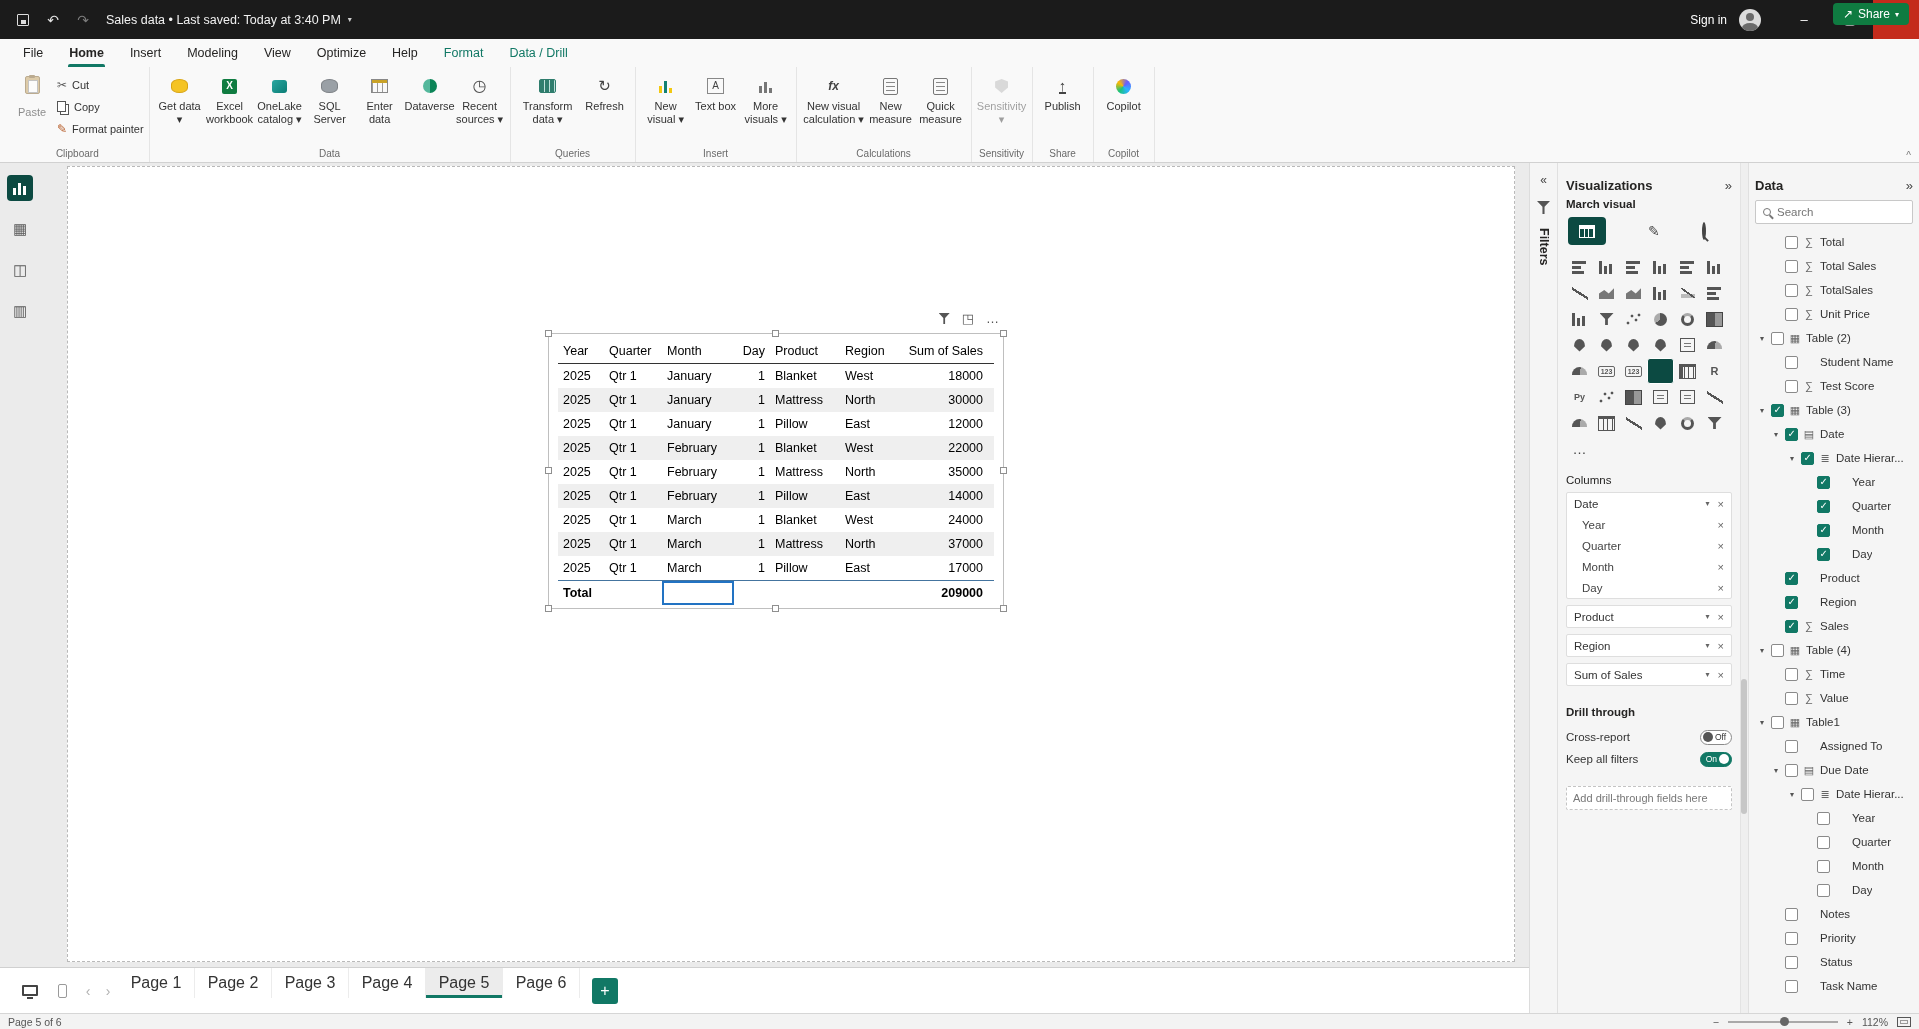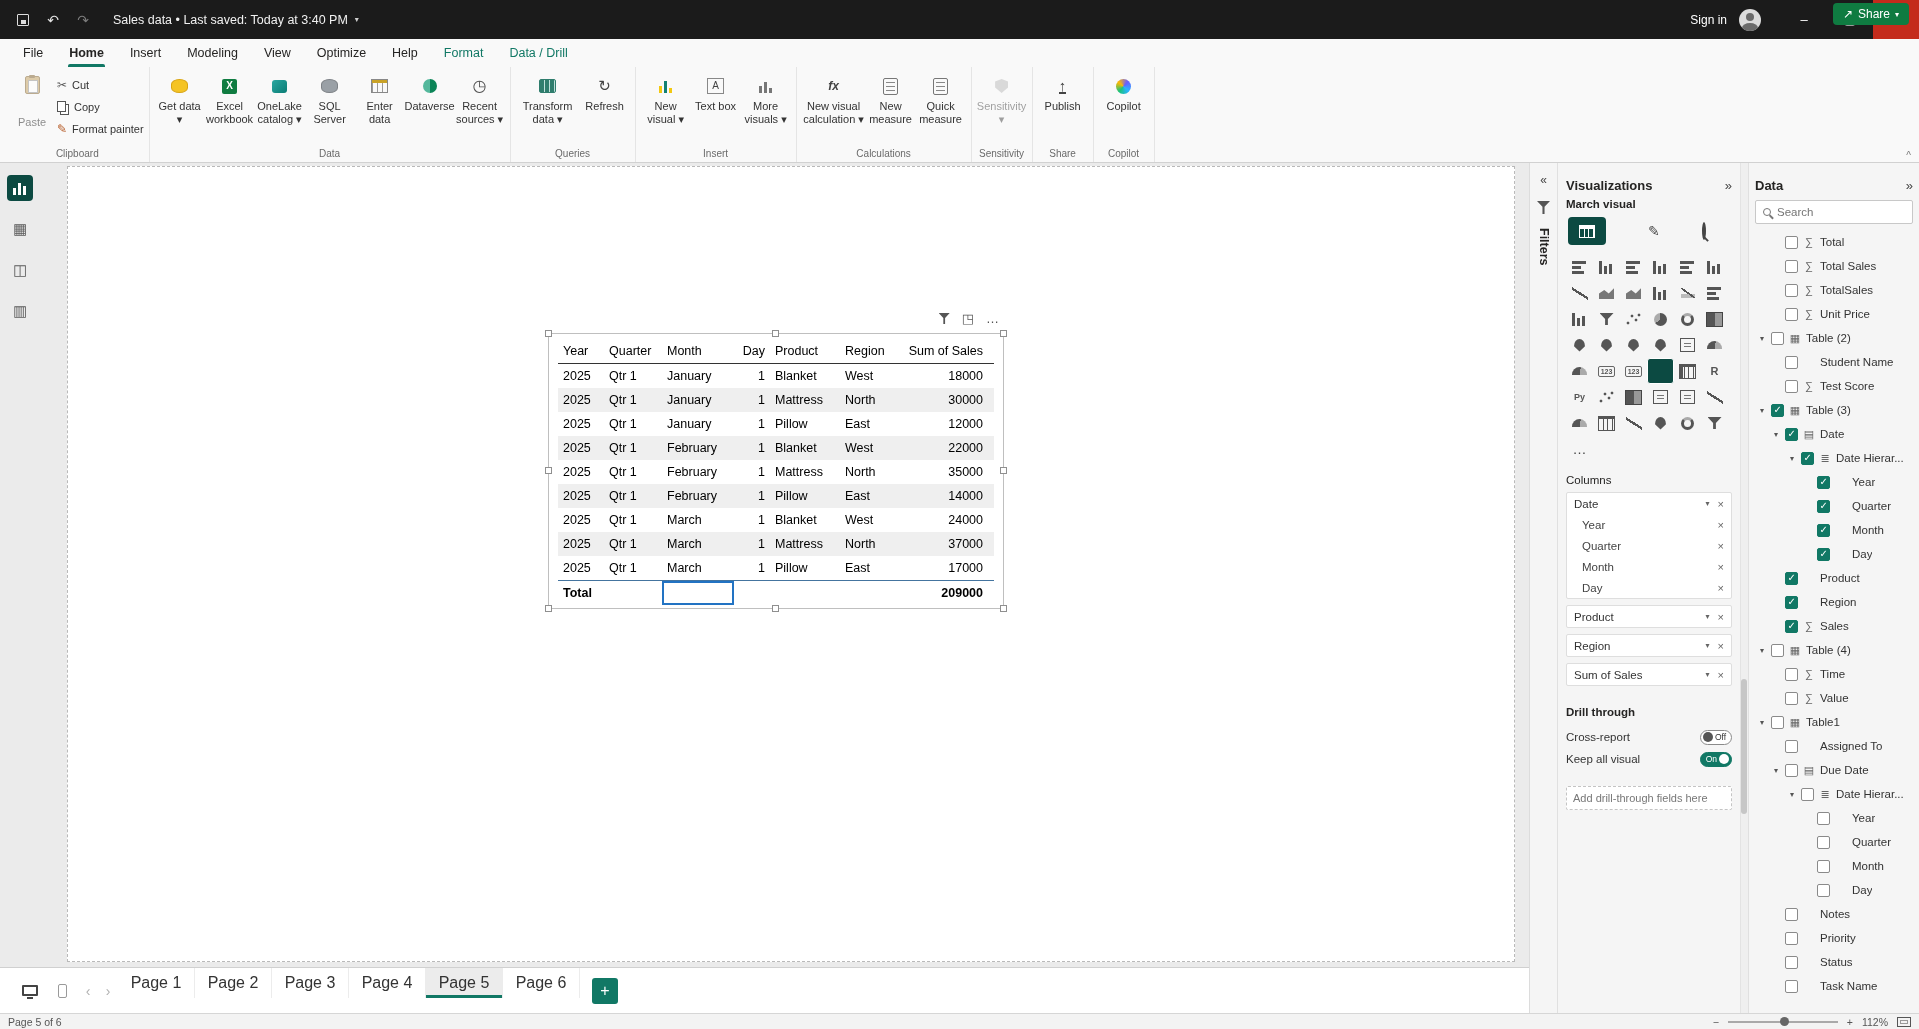--- a/index.html
+++ b/index.html
@@ -5,21 +5,21 @@
 *{box-sizing:border-box;margin:0;padding:0}
 html,body{width:1919px;height:1029px;overflow:hidden}
 body{font-family:"Liberation Sans",sans-serif;font-size:12px;color:#252423;background:#ebebeb;position:relative}
 
 
 .titlebar{position:absolute;left:0;top:0;width:100%;height:39px;background:#1b1b1b;color:#fff;display:flex;align-items:center;padding-left:8px}
 .tb-ic{width:30px;height:39px;display:flex;align-items:center;justify-content:center;font-size:14px;color:#e4e4e4}
 .tb-ic.dim{color:#7c7c7c}
 .saveic{width:12px;height:12px;border:1.5px solid #ddd;border-radius:1px;position:relative}
 .saveic::after{content:"";position:absolute;left:2.5px;bottom:.5px;width:5px;height:4.5px;background:#ddd}
-.tb-title{margin-left:15px;font-size:12.5px;display:flex;align-items:center;gap:7px;color:#f1f1f1}
+.tb-title{margin-left:8px;font-size:12.5px;display:flex;align-items:center;gap:7px;color:#f1f1f1}
 .tb-caret{font-size:8px;color:#cfcfcf}
 .tb-spacer{flex:1}
 .signin{font-size:12px;margin-right:12px}
 .avatar{width:22px;height:22px;border-radius:50%;background:#dcdcdc;position:relative;overflow:hidden;margin-right:20px}
 .avatar::before{content:"";position:absolute;left:7px;top:4px;width:8px;height:8px;border-radius:50%;background:#6b6b6b}
 .avatar::after{content:"";position:absolute;left:3px;top:14px;width:16px;height:10px;border-radius:50% 50% 0 0;background:#6b6b6b}
 .winbtn{width:46px;height:39px;display:flex;align-items:center;justify-content:center;font-size:13px;color:#fff}
 .winbtn.close{background:#c42b1c}
 
 
@@ -54,21 +54,21 @@
 .i-morevisuals::after{content:"";width:15px;height:13px;background-image:linear-gradient(#777,#777),linear-gradient(#777,#777),linear-gradient(#777,#777);background-size:3px 7px,3px 11px,3px 5px;background-position:1px 100%,6px 100%,11px 100%;background-repeat:no-repeat}
 .i-newcalc::after{content:"fx";font-style:italic;font-weight:700;font-size:12px;color:#444}
 .i-measure::after,.i-quickmeasure::after{content:"";width:13px;height:15px;border:1px solid #777;border-radius:2px;background:repeating-linear-gradient(transparent 0 3px,#888 3px 4px) center/9px 100% no-repeat}
 .i-sensitivity::after{content:"";width:13px;height:14px;background:#b3b3b3;clip-path:polygon(50% 0,100% 18%,100% 60%,50% 100%,0 60%,0 18%)}
 .i-publish::after{content:"↑";font-size:15px;color:#444;border-bottom:2px solid #444;line-height:13px}
 .i-copilot::after{content:"";width:15px;height:15px;border-radius:50%;background:conic-gradient(from 40deg,#6a5cff,#2bb3ff,#19c37d,#ffb900,#6a5cff)}
 .pasteic{position:relative;width:15px;height:18px;background:#c7a668;border:1px solid #8a6d3b;border-radius:2px}
 .pasteic::before{content:"";position:absolute;left:3.5px;top:-2px;width:6px;height:3px;background:#8a6d3b;border-radius:1px}
 .pasteic::after{content:"";position:absolute;left:2.5px;top:3px;width:8px;height:11px;background:#fff;border:1px solid #999}
 .clip-body{display:flex;gap:4px}
-.paste-btn{width:42px;display:flex;flex-direction:column;align-items:center;gap:22px;padding-top:7px;font-size:11px;color:#333;opacity:.55}
+.paste-btn{width:42px;display:flex;flex-direction:column;align-items:center;gap:12px;padding-top:7px;font-size:11px;color:#333;opacity:.55}
 .clip-small{display:flex;flex-direction:column;gap:3px;padding-top:6px}
 .clip-item{display:flex;align-items:center;gap:5px;font-size:11px;color:#333;height:19px;white-space:nowrap}
 .cutic{font-size:12px;color:#555}
 .cpyic{width:9px;height:11px;border:1px solid #555;background:#fff;box-shadow:3px 3px 0 -1px #fff,3px 3px 0 0 #555;margin-right:3px}
 .fpic{font-size:12px;color:#b3551f}
 .ribcol{position:absolute;right:8px;bottom:1px;font-size:10px;color:#777}
 
 
 .lnav{position:absolute;left:0;top:163px;width:40px;height:804px;background:#ebebeb;display:flex;flex-direction:column;align-items:center;gap:15px;padding-top:12px}
 .lnav-item{width:26px;height:26px;display:flex;align-items:center;justify-content:center;border-radius:4px;color:#5a5a5a;font-size:15px}
@@ -750,21 +750,21 @@
     </div>
   <div class="drill-label">Drill through</div>
   <div class="drow">
     <span>Cross-report</span>
     <span class="tgl">
       <span class="knob"></span>
       <span>Off</span>
     </span>
   </div>
   <div class="drow">
-    <span>Keep all visual</span>
+    <span>Keep all filters</span>
     <span class="tgl on">
       <span>On</span>
       <span class="knob"></span>
     </span>
   </div>
   <div class="drop-hint">Add drill-through fields here</div>
 </div>
 <div class="vdiv"></div>
 <div class="vthumb"></div>
 

